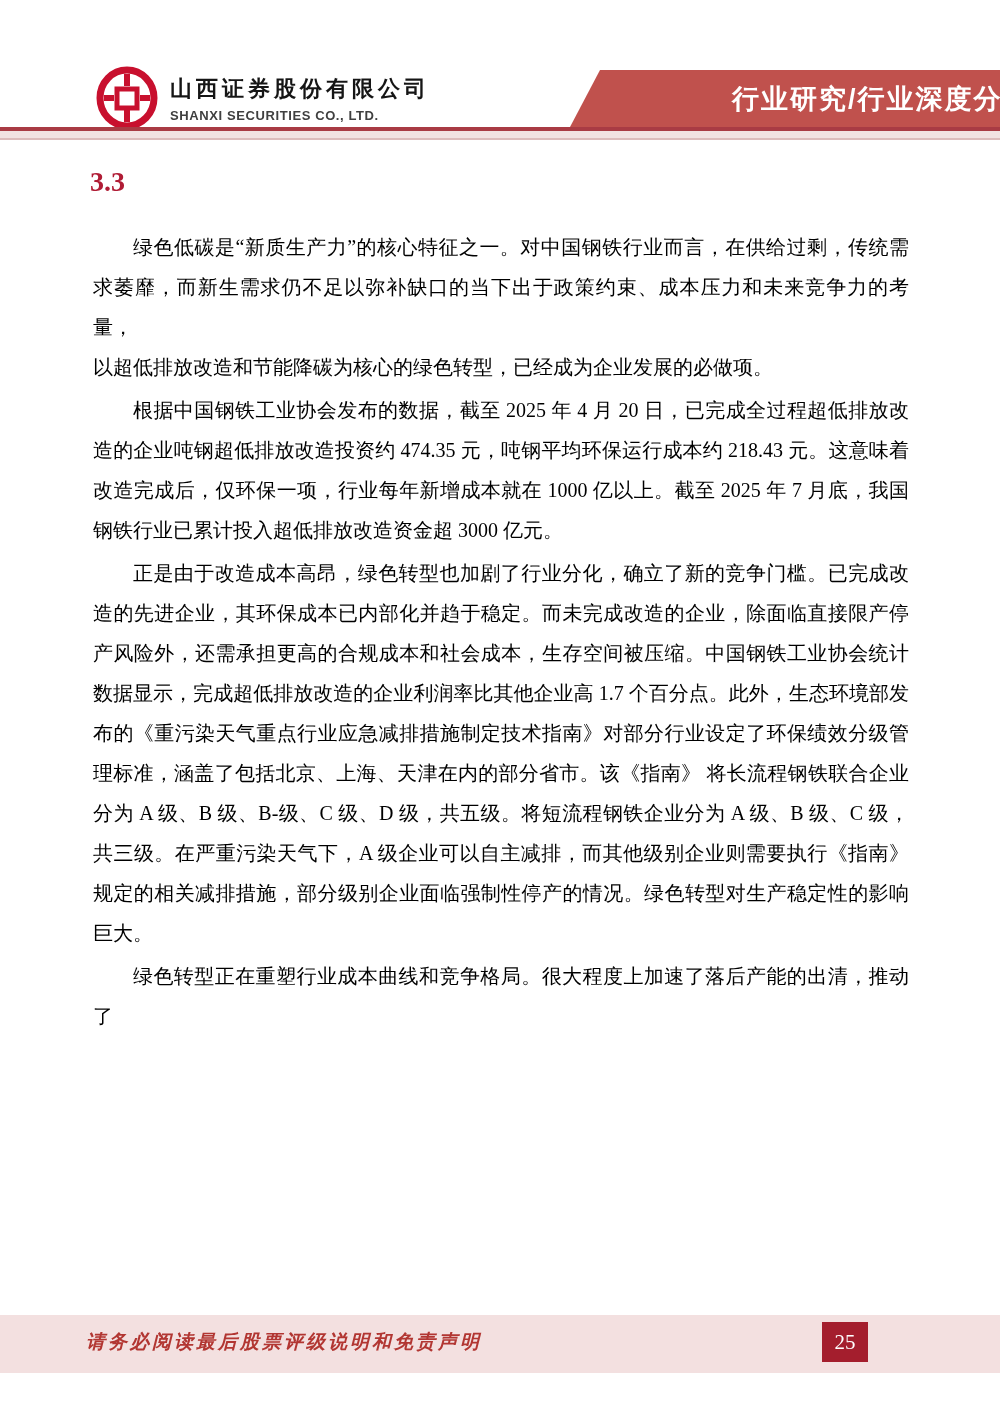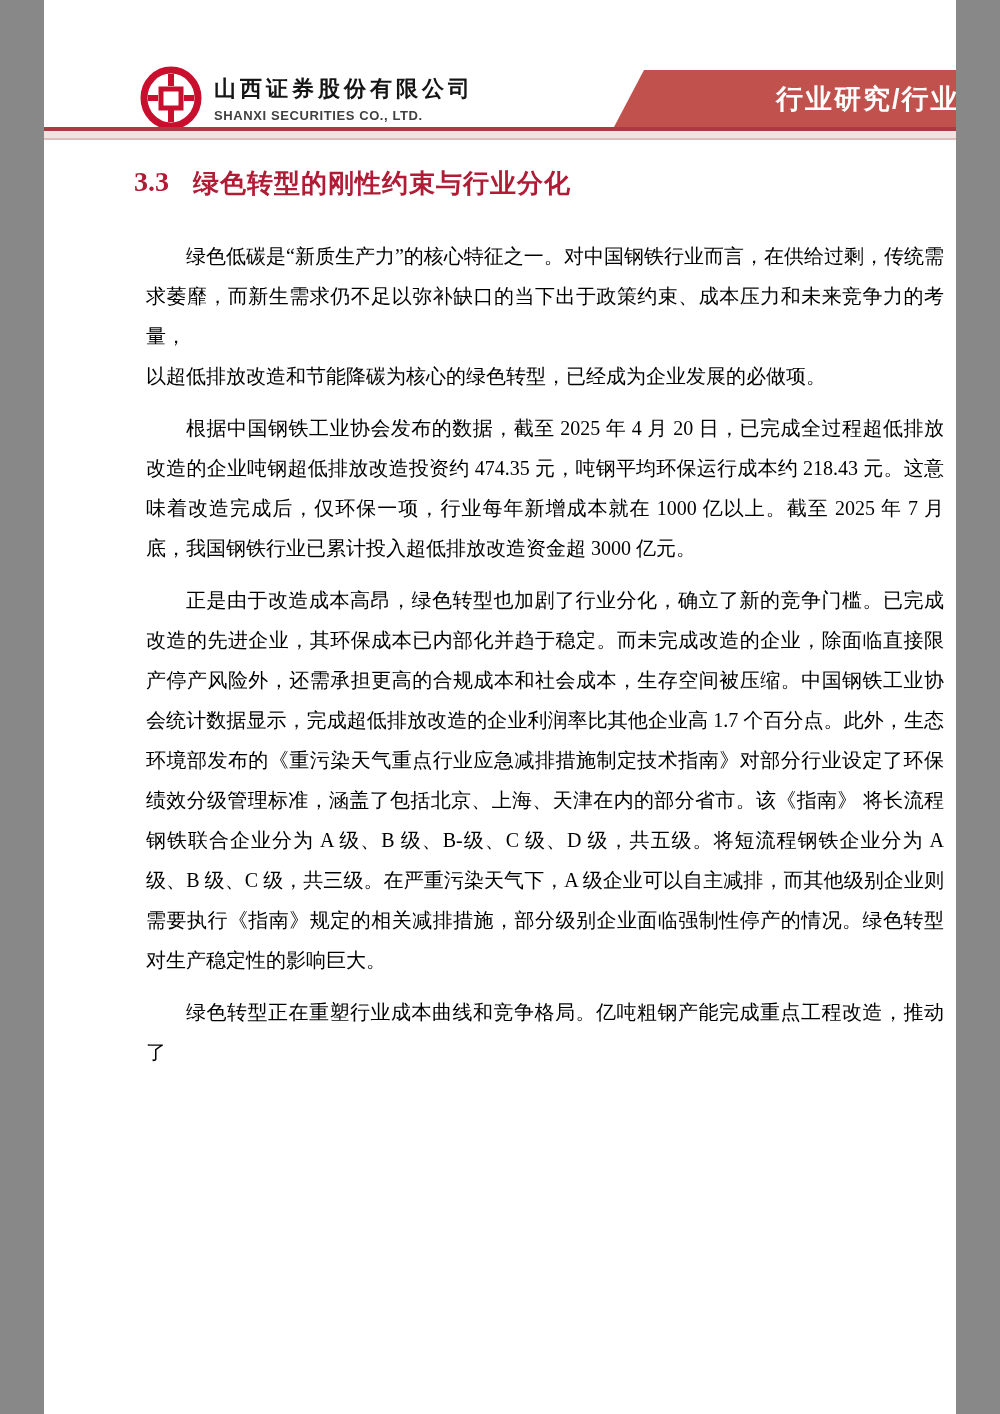--- a/index.html
+++ b/index.html
@@ -1,17 +1,17 @@
 <!DOCTYPE html>
 <html><head>
 <meta charset="utf-8">
 <style>
   html,body { margin:0; padding:0; background:#888; }
   .page {
-    position:relative; width:912px; height:1414px; margin:0 auto;
+    position:relative; width:1000px; height:1414px; margin:0 auto;
     background:#ffffff; overflow:hidden;
     font-family:"Liberation Serif", serif;
     text-decoration:underline;
   }
 
   
   .logo { position:absolute; left:96px; top:66px; width:62px; height:64px; }
   .company { position:absolute; left:170px; top:74px; }
   .company-cn {
     font-family:"Liberation Sans", sans-serif;
@@ -29,34 +29,34 @@
     padding-left:162px; box-sizing:border-box;
     font-family:"Liberation Sans", sans-serif;
     font-size:27px; font-weight:bold; letter-spacing:2px; white-space:nowrap;
   }
   .rule-dark { position:absolute; left:0; right:0; top:127px; height:4px; background:var(--rule,#a93b44); }
   .rule-pink { position:absolute; left:0; right:0; top:131px; height:7px; background:#f2e2e2; border-bottom:2px solid #ddbcbc; }
 
   
   .section-heading {
     position:absolute; left:90px; top:166px;
-    display:flex; align-items:flex-start; gap:24px;
+    display:flex; align-items:center; gap:14px;
     color:var(--heading,#b01c35);
   }
   .section-number { font-family:"Liberation Serif", serif; font-size:28px; font-weight:bold; }
   .section-title  { font-family:"Liberation Sans", sans-serif; font-size:26px; font-weight:bold; letter-spacing:1px; }
 
   
   .body-text {
     position:absolute; left:90px; top:224px; width:822px;
     font-family:"Liberation Serif", serif;
     font-size:20px; line-height:40px; color:#000000;
     text-align:justify;
   }
-  .body-text p { margin:12px; text-indent:2em; white-space:pre-wrap; }
+  .body-text p { margin:3px; text-indent:2em; white-space:pre-wrap; }
 
   
   .footer-band {
     position:absolute; left:0; right:0; top:1315px; height:58px;
     background:var(--footerband,#f3e0e0);
   }
   .disclaimer {
     position:absolute; left:86px; top:14px;
     color:var(--footertext,#b23632);
     font-family:"Liberation Serif", serif;
@@ -87,25 +87,28 @@
   <div class="company">
     <div class="company-cn">山西证券股份有限公司</div>
     <div class="company-en">SHANXI SECURITIES CO., LTD.</div>
   </div>
   <div class="banner">行业研究/行业深度分析</div>
   <div class="rule-dark"></div>
   <div class="rule-pink"></div>
 
   <div class="section-heading">
     <span class="section-number">3.3</span>
-    <span class="section-title">绿色转型的刚性约束与行业分化</span>
   </div>
 
   <div class="body-text">
       <p>绿色低碳是“新质生产力”的核心特征之一。对中国钢铁行业而言，在供给过剩，传统需求萎靡，而新生需求仍不足以弥补缺口的当下出于政策约束、成本压力和未来竞争力的考量，
 以超低排放改造和节能降碳为核心的绿色转型，已经成为企业发展的必做项。</p>
       <p>根据中国钢铁工业协会发布的数据，截至 2025 年 4 月 20 日，已完成全过程超低排放改造的企业吨钢超低排放改造投资约 474.35 元，吨钢平均环保运行成本约 218.43 元。这意味着改造完成后，仅环保一项，行业每年新增成本就在 1000 亿以上。截至 2025 年 7 月底，我国钢铁行业已累计投入超低排放改造资金超 3000 亿元。</p>
       <p>正是由于改造成本高昂，绿色转型也加剧了行业分化，确立了新的竞争门槛。已完成改造的先进企业，其环保成本已内部化并趋于稳定。而未完成改造的企业，除面临直接限产停产风险外，还需承担更高的合规成本和社会成本，生存空间被压缩。中国钢铁工业协会统计数据显示，完成超低排放改造的企业利润率比其他企业高 1.7 个百分点。此外，生态环境部发布的《重污染天气重点行业应急减排措施制定技术指南》对部分行业设定了环保绩效分级管理标准，涵盖了包括北京、上海、天津在内的部分省市。该《指南》 将长流程钢铁联合企业分为 A 级、B 级、B-级、C 级、D 级，共五级。将短流程钢铁企业分为 A 级、B 级、C 级，共三级。在严重污染天气下，A 级企业可以自主减排，而其他级别企业则需要执行《指南》规定的相关减排措施，部分级别企业面临强制性停产的情况。绿色转型对生产稳定性的影响巨大。</p>
-      <p>绿色转型正在重塑行业成本曲线和竞争格局。亿吨粗钢产能完成重点工程改造，推动了</p>
+      <p>绿色转型正在重塑行业成本曲线和竞争格局。很大程度上加速了落后产能的出清，推动了</p>
     </div>
 
+  <div class="footer-band">
+    <div class="disclaimer">请务必阅读最后股票评级说明和免责声明</div>
+    <div class="page-num-box">25</div>
+  </div>
 
 </div>
 
 </body></html>

